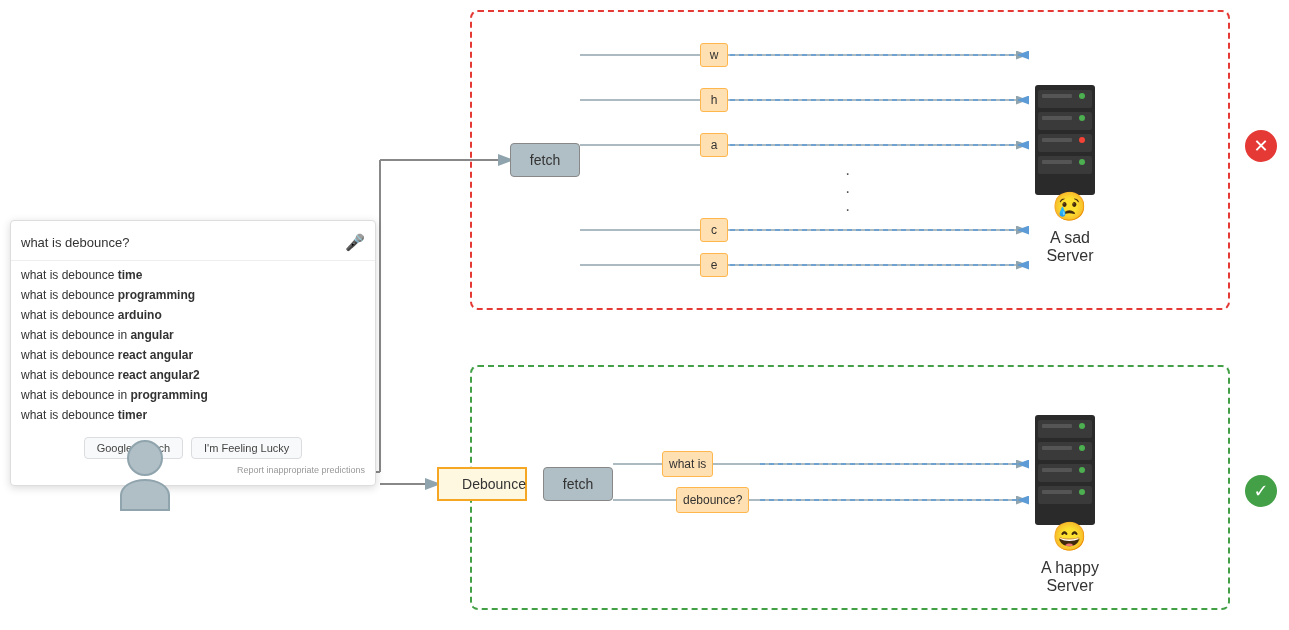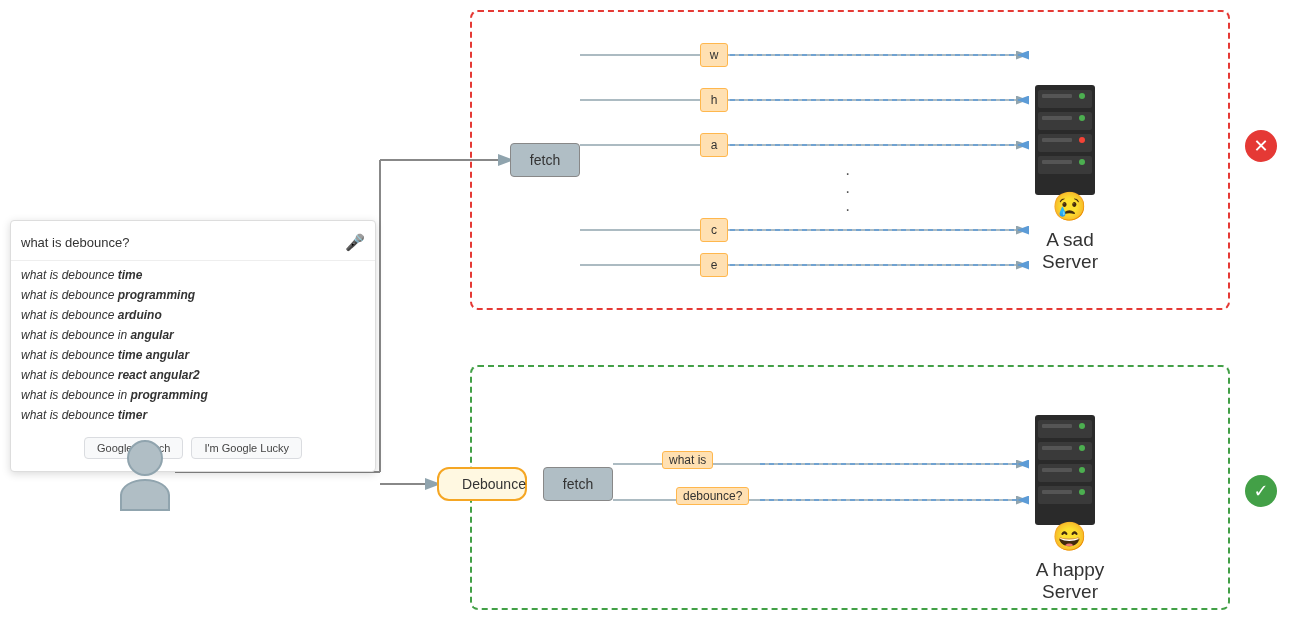--- a/index.html
+++ b/index.html
@@ -40,21 +40,20 @@
       font-size: 16px;
     }
     .search-suggestions {
       padding: 4px 0;
     }
     .suggestion-item {
       padding: 3px 10px;
       font-size: 12px;
       color: #333;
       cursor: pointer;
-      font-style: italic;
     }
     .suggestion-bold { font-weight: bold; }
     .search-buttons {
       display: flex;
       justify-content: center;
       gap: 8px;
       padding: 8px 10px 4px;
     }
     .google-btn {
       background: #f8f9fa;
@@ -117,21 +116,21 @@
 
     
     .debounce-box {
       position: absolute;
       left: 437px;
       top: 467px;
       width: 90px;
       height: 34px;
       background: #fff8e1;
       border: 2px solid #f5a623;
-      border-radius: 12px;
+      border-radius: 0;
       display: flex;
       align-items: center;
       justify-content: center;
       font-size: 14px;
       color: #333;
       padding-left: 24px;
     }
 
     
     .fetch-box-bottom {
@@ -183,21 +182,21 @@
       display: flex;
       align-items: center;
       justify-content: center;
       font-size: 12px;
       color: #333;
     }
 
     
     .word-box {
       position: absolute;
-      height: 18px;
+      height: 26px;
       background: #ffe0b2;
       border: 1px solid #ffb74d;
       border-radius: 3px;
       display: flex;
       align-items: center;
       justify-content: center;
       font-size: 12px;
       color: #333;
       padding: 4px 6px;
       white-space: nowrap;
@@ -207,21 +206,21 @@
     .server-container {
       position: absolute;
       display: flex;
       flex-direction: column;
       align-items: center;
     }
     .server-svg {
       width: 80px;
     }
     .server-label {
-      font-size: 19px;
+      font-size: 16px;
       color: #333;
       text-align: center;
       margin-top: 6px;
       font-weight: normal;
     }
 
     
     .result-icon {
       position: absolute;
       width: 32px;
@@ -308,29 +307,30 @@
 <div class="search-box">
   <div class="search-input-row">
     <span class="search-input-text">what is debounce?</span>
     <span class="mic-icon">🎤</span>
   </div>
   <div class="search-suggestions">
     <div class="suggestion-item">what is debounce <span class="suggestion-bold">time</span></div>
     <div class="suggestion-item">what is debounce <span class="suggestion-bold">programming</span></div>
     <div class="suggestion-item">what is debounce <span class="suggestion-bold">arduino</span></div>
     <div class="suggestion-item">what is debounce in <span class="suggestion-bold">angular</span></div>
-    <div class="suggestion-item">what is debounce <span class="suggestion-bold">time angular</span></div>
+    <div class="suggestion-item">what is debounce <span class="suggestion-bold">react angular</span></div>
     <div class="suggestion-item">what is debounce <span class="suggestion-bold">react angular2</span></div>
     <div class="suggestion-item">what is debounce in <span class="suggestion-bold">programming</span></div>
     <div class="suggestion-item">what is debounce <span class="suggestion-bold">timer</span></div>
   </div>
   <div class="search-buttons">
     <button class="google-btn">Google Search</button>
-    <button class="google-btn">I'm Google Lucky</button>
+    <button class="google-btn">I'm Feeling Lucky</button>
   </div>
+  <div class="report-text">Report inappropriate predictions</div>
 </div>
 
 <div class="user-figure">
   <div class="user-head"></div>
   <div class="user-body"></div>
 </div>
 
 <div class="fetch-box-top">
   <span>fetch</span>
 </div>

